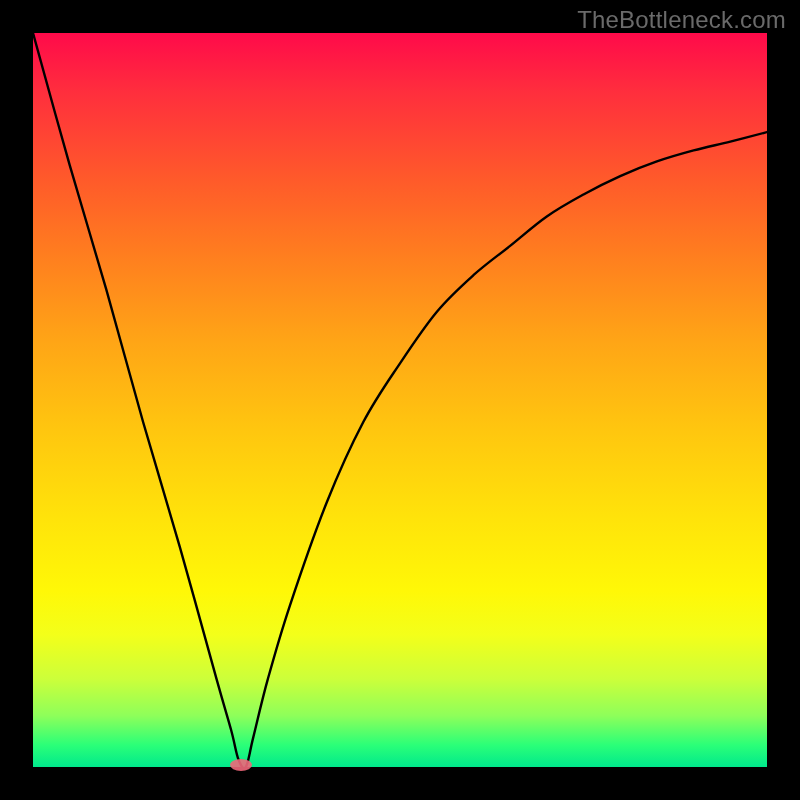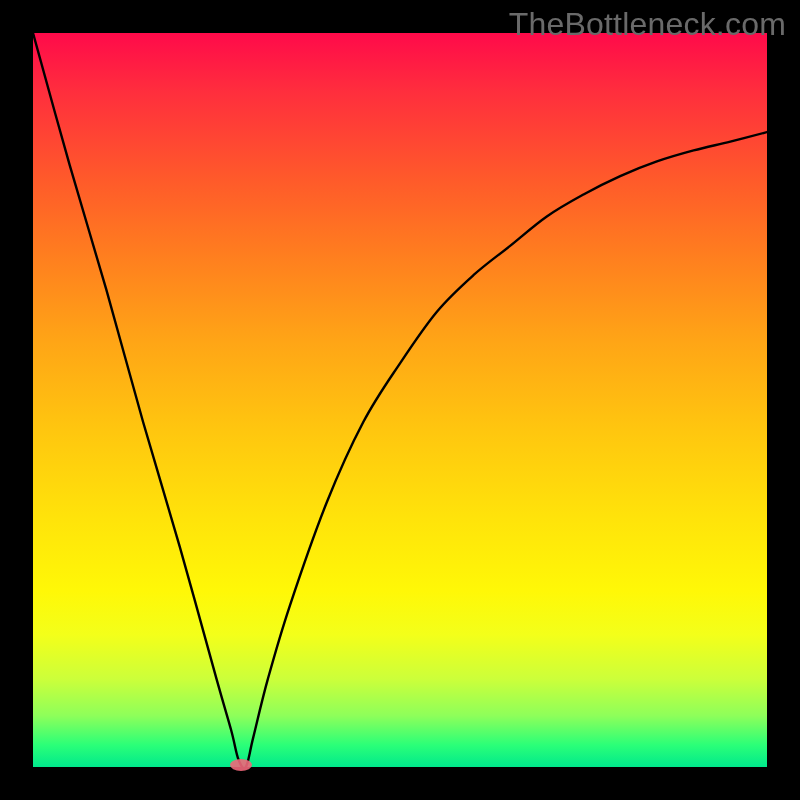--- a/index.html
+++ b/index.html
@@ -53,21 +53,21 @@
     border-radius: 50%;
     
     background: #f0677a;
     opacity: 0.9;
   }
   .watermark {
     position: absolute;
     top: 6px;
     right: 14px;
     color: #6a6a6a;
-    font-size: 32px;
+    font-size: 24px;
     letter-spacing: 0.2px;
     user-select: none;
   }
 </style>
 </head>
 <body>
 
 <div class="frame">
 
   <div class="plot-area">

